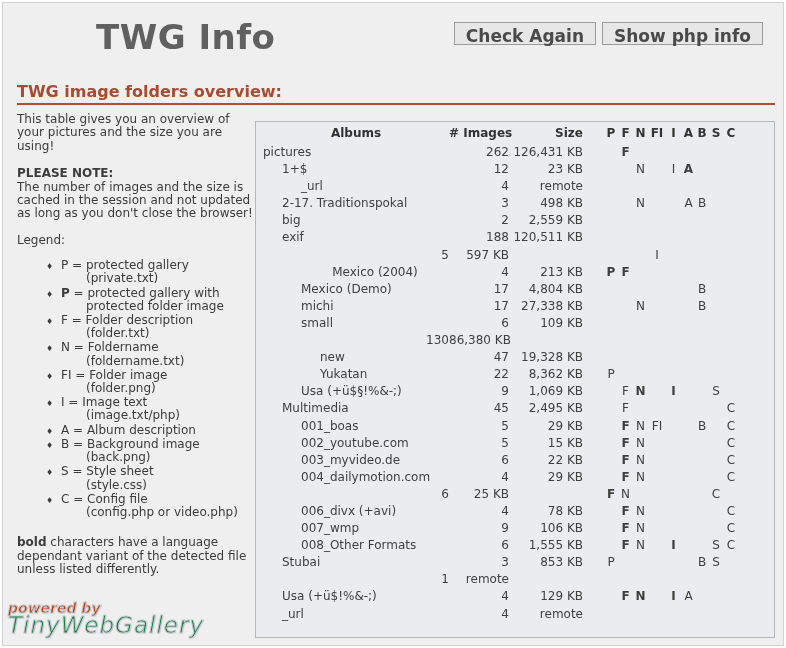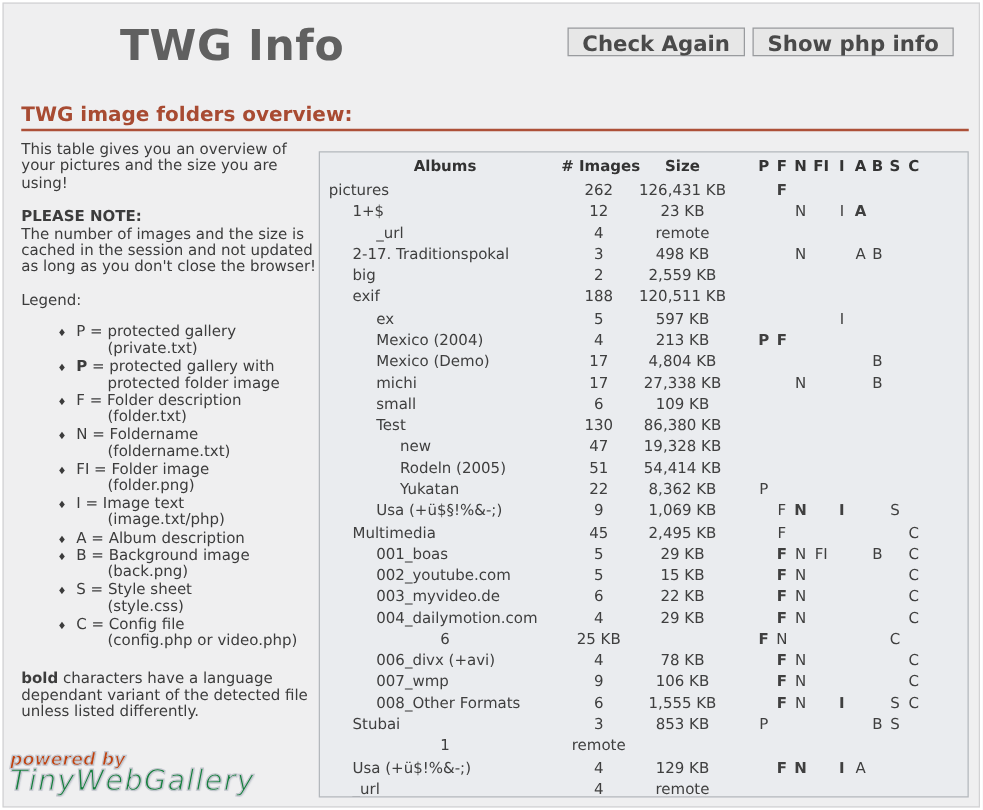--- a/index.html
+++ b/index.html
@@ -46,21 +46,21 @@
     padding:3px 0 0 7px; overflow:hidden;
   }
   .grid {
     display:grid;
     grid-template-columns:186px 60px 74px 20px 16px 13px 17px 16px 17px 13px 14px 14px 16px;
   }
   .hrow { height:19px; line-height:17px; font-weight:bold; color:#333; }
   .trow { height:17.1px; line-height:17.1px; color:#3f3f3f; }
   .c-name { text-align:left; white-space:nowrap; overflow:hidden; }
   .hrow .c-name { text-align:center; }
-  .c-num { text-align:center; white-space:nowrap; }
+  .c-num { text-align:right; white-space:nowrap; }
   .c-mark { text-align:center; white-space:nowrap; }
   .mk-bold { font-weight:bold; }
 
   .watermark { position:absolute; left:5px; top:597px; pointer-events:none; }
   .wm-line1 {
     font-size:14px; font-weight:bold; font-style:italic; color:#c2410c;
     -webkit-text-stroke:1px #c3c6ce; text-shadow:1px 1px 1px #d9dbe0;
   }
   .wm-line2 {
     font-size:23px; font-weight:normal; font-style:italic; margin-top:-4px;
@@ -205,36 +205,35 @@
           <div class="c-mark"></div>
           <div class="c-mark"></div>
           <div class="c-mark"></div>
           <div class="c-mark"></div>
           <div class="c-mark"></div>
           <div class="c-mark"></div>
           <div class="c-mark"></div>
           <div class="c-mark"></div>
         </div>
         <div class="grid trow">
-          <div class="c-name" style="padding-left: 38px;">ex</div>
           <div class="c-num">5</div>
           <div class="c-num">597 KB</div>
           <div></div>
           <div class="c-mark"></div>
           <div class="c-mark"></div>
           <div class="c-mark"></div>
           <div class="c-mark"></div>
           <div class="c-mark">I</div>
           <div class="c-mark"></div>
           <div class="c-mark"></div>
           <div class="c-mark"></div>
           <div class="c-mark"></div>
         </div>
         <div class="grid trow">
-          <div class="c-name" style="padding-left: 38px;">Mexico (2004)</div>
+          <div class="c-name" style="padding-left: 38px; text-align: center;">Mexico (2004)</div>
           <div class="c-num">4</div>
           <div class="c-num">213 KB</div>
           <div></div>
           <div class="c-mark mk-bold">P</div>
           <div class="c-mark mk-bold">F</div>
           <div class="c-mark"></div>
           <div class="c-mark"></div>
           <div class="c-mark"></div>
           <div class="c-mark"></div>
           <div class="c-mark"></div>
@@ -280,53 +279,37 @@
           <div class="c-mark"></div>
           <div class="c-mark"></div>
           <div class="c-mark"></div>
           <div class="c-mark"></div>
           <div class="c-mark"></div>
           <div class="c-mark"></div>
           <div class="c-mark"></div>
           <div class="c-mark"></div>
         </div>
         <div class="grid trow">
-          <div class="c-name" style="padding-left: 38px;">Test</div>
           <div class="c-num">130</div>
           <div class="c-num">86,380 KB</div>
           <div></div>
           <div class="c-mark"></div>
           <div class="c-mark"></div>
           <div class="c-mark"></div>
           <div class="c-mark"></div>
           <div class="c-mark"></div>
           <div class="c-mark"></div>
           <div class="c-mark"></div>
           <div class="c-mark"></div>
           <div class="c-mark"></div>
         </div>
         <div class="grid trow">
           <div class="c-name" style="padding-left: 57px;">new</div>
           <div class="c-num">47</div>
           <div class="c-num">19,328 KB</div>
-          <div></div>
-          <div class="c-mark"></div>
-          <div class="c-mark"></div>
-          <div class="c-mark"></div>
-          <div class="c-mark"></div>
-          <div class="c-mark"></div>
-          <div class="c-mark"></div>
-          <div class="c-mark"></div>
-          <div class="c-mark"></div>
-          <div class="c-mark"></div>
-        </div>
-        <div class="grid trow">
-          <div class="c-name" style="padding-left: 57px;">Rodeln (2005)</div>
-          <div class="c-num">51</div>
-          <div class="c-num">54,414 KB</div>
           <div></div>
           <div class="c-mark"></div>
           <div class="c-mark"></div>
           <div class="c-mark"></div>
           <div class="c-mark"></div>
           <div class="c-mark"></div>
           <div class="c-mark"></div>
           <div class="c-mark"></div>
           <div class="c-mark"></div>
           <div class="c-mark"></div>

